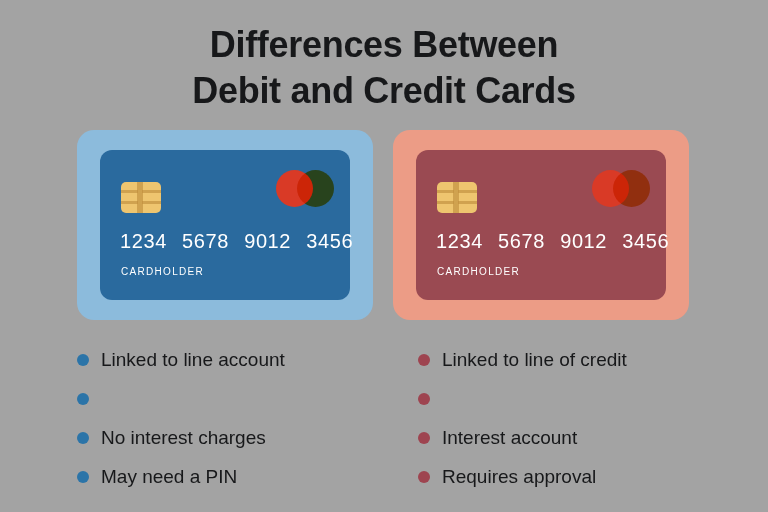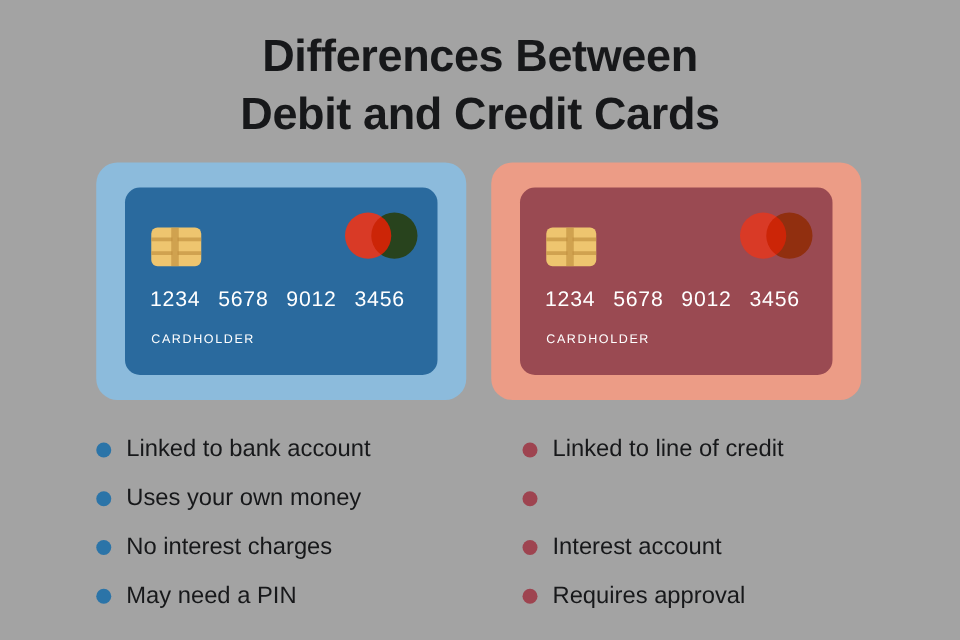--- a/index.html
+++ b/index.html
@@ -130,21 +130,21 @@
     right: 0;
     background: #f0a02e;
     mix-blend-mode: multiply;
   }
 
   .card-number {
     position: absolute;
     left: 20px;
     top: 80px;
     color: #ffffff;
-    font-size: 17px;
+    font-size: 20px;
     font-weight: normal;
     letter-spacing: 0.6px;
     white-space: nowrap;
   }
   .card-number .grp {
     margin-right: 9px;
   }
   .card-number .grp:last-child {
     margin-right: 0;
   }
@@ -261,25 +261,24 @@
       </div>
     </div>
 
   </div>
 
   <div class="lists">
 
     <div class="bullet-col debit">
       <div class="bullet-item">
         <span class="dot"></span>
-        <span class="bullet-text">Linked to bank account</span>
-      </div>
-      <div class="bullet-item">
-        <span class="dot"></span>
-        <span class="bullet-text">Uses your own money</span>
+        <span class="bullet-text">Linked to line account</span>
+      </div>
+      <div class="bullet-item">
+        <span class="dot"></span>
       </div>
       <div class="bullet-item">
         <span class="dot"></span>
         <span class="bullet-text">No interest charges</span>
       </div>
       <div class="bullet-item">
         <span class="dot"></span>
         <span class="bullet-text">May need a PIN</span>
       </div>
     </div>

